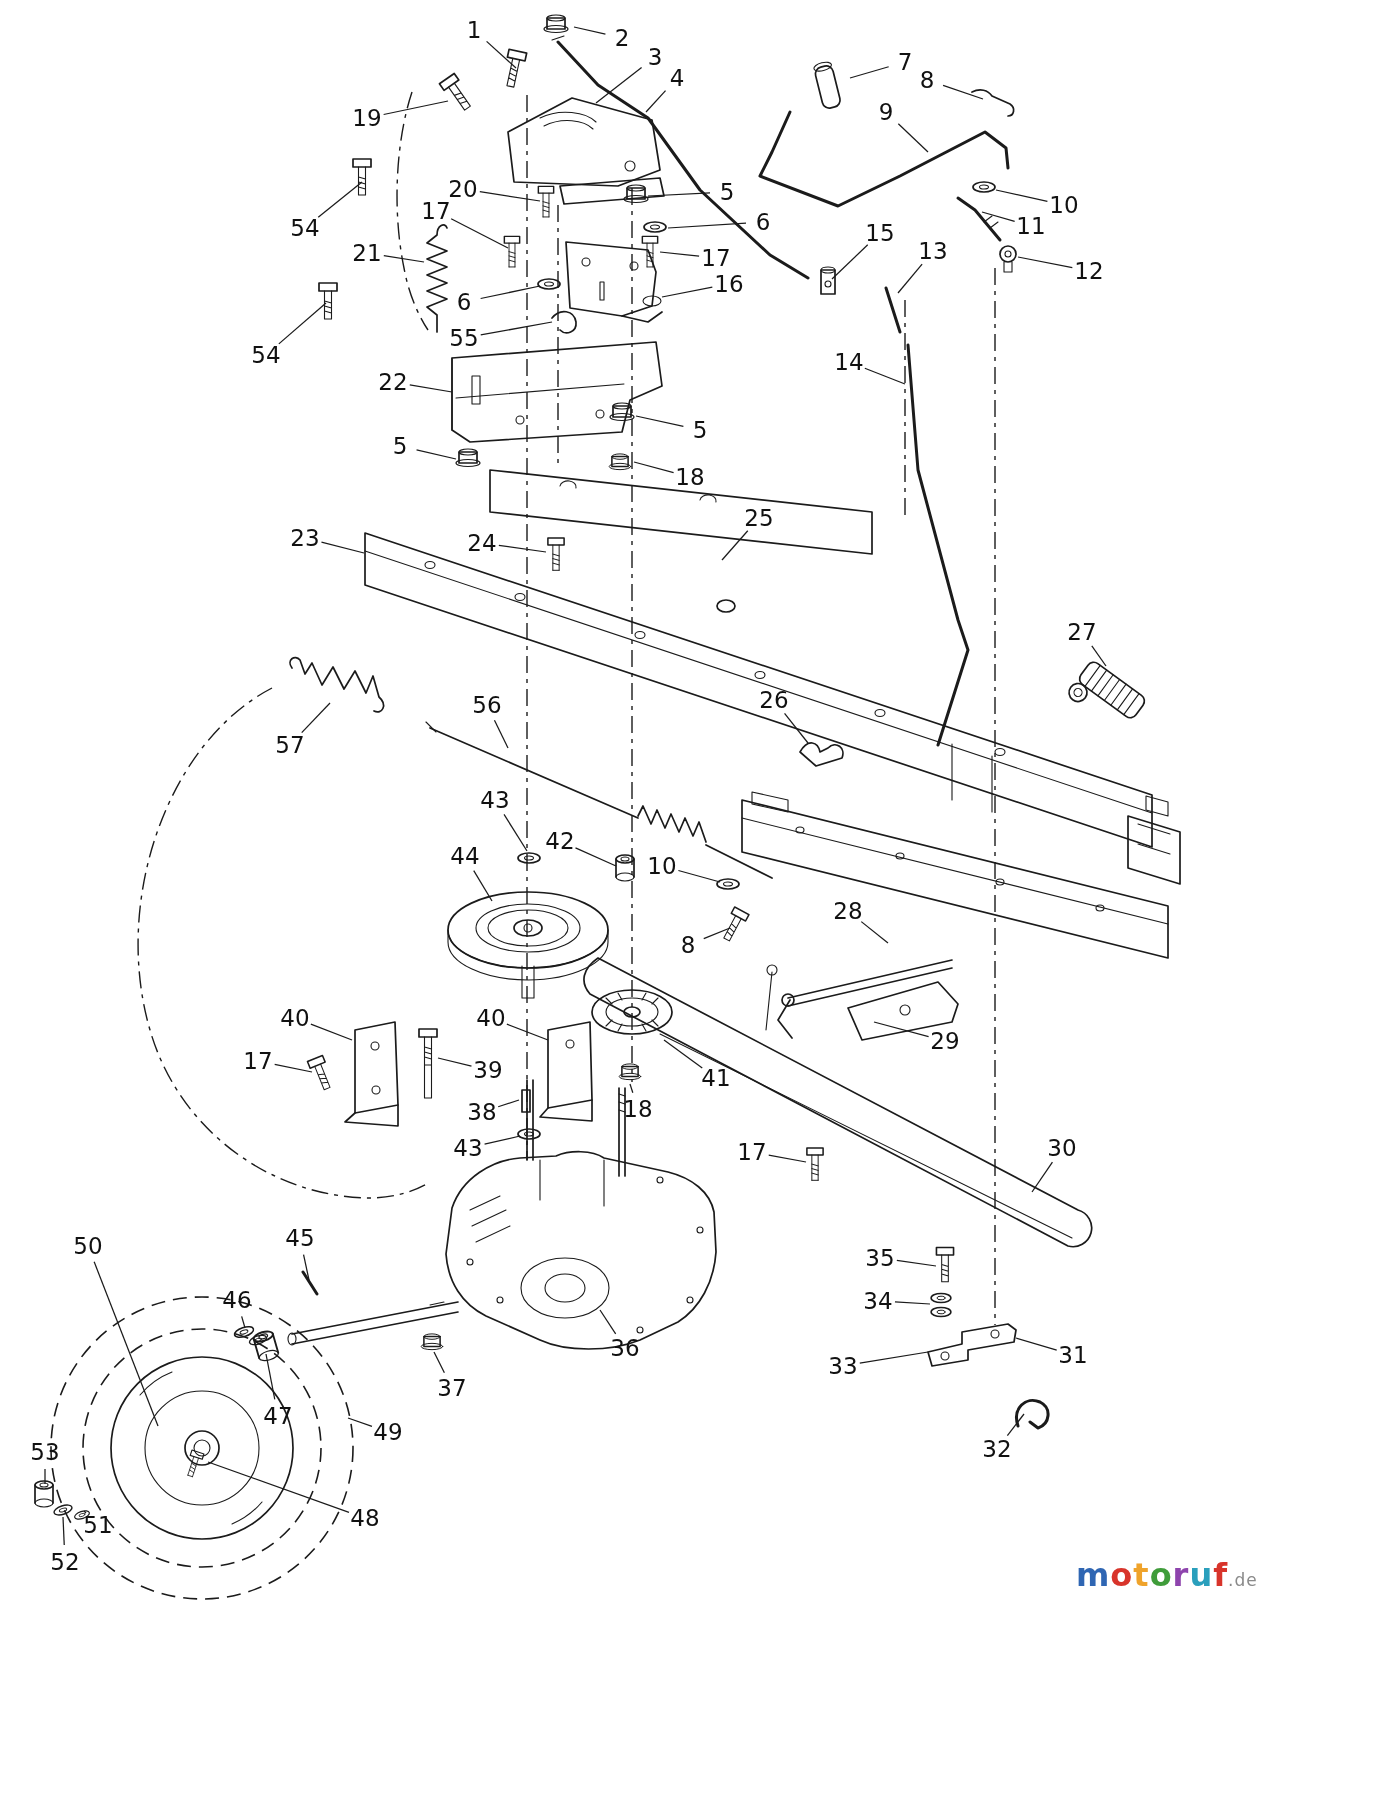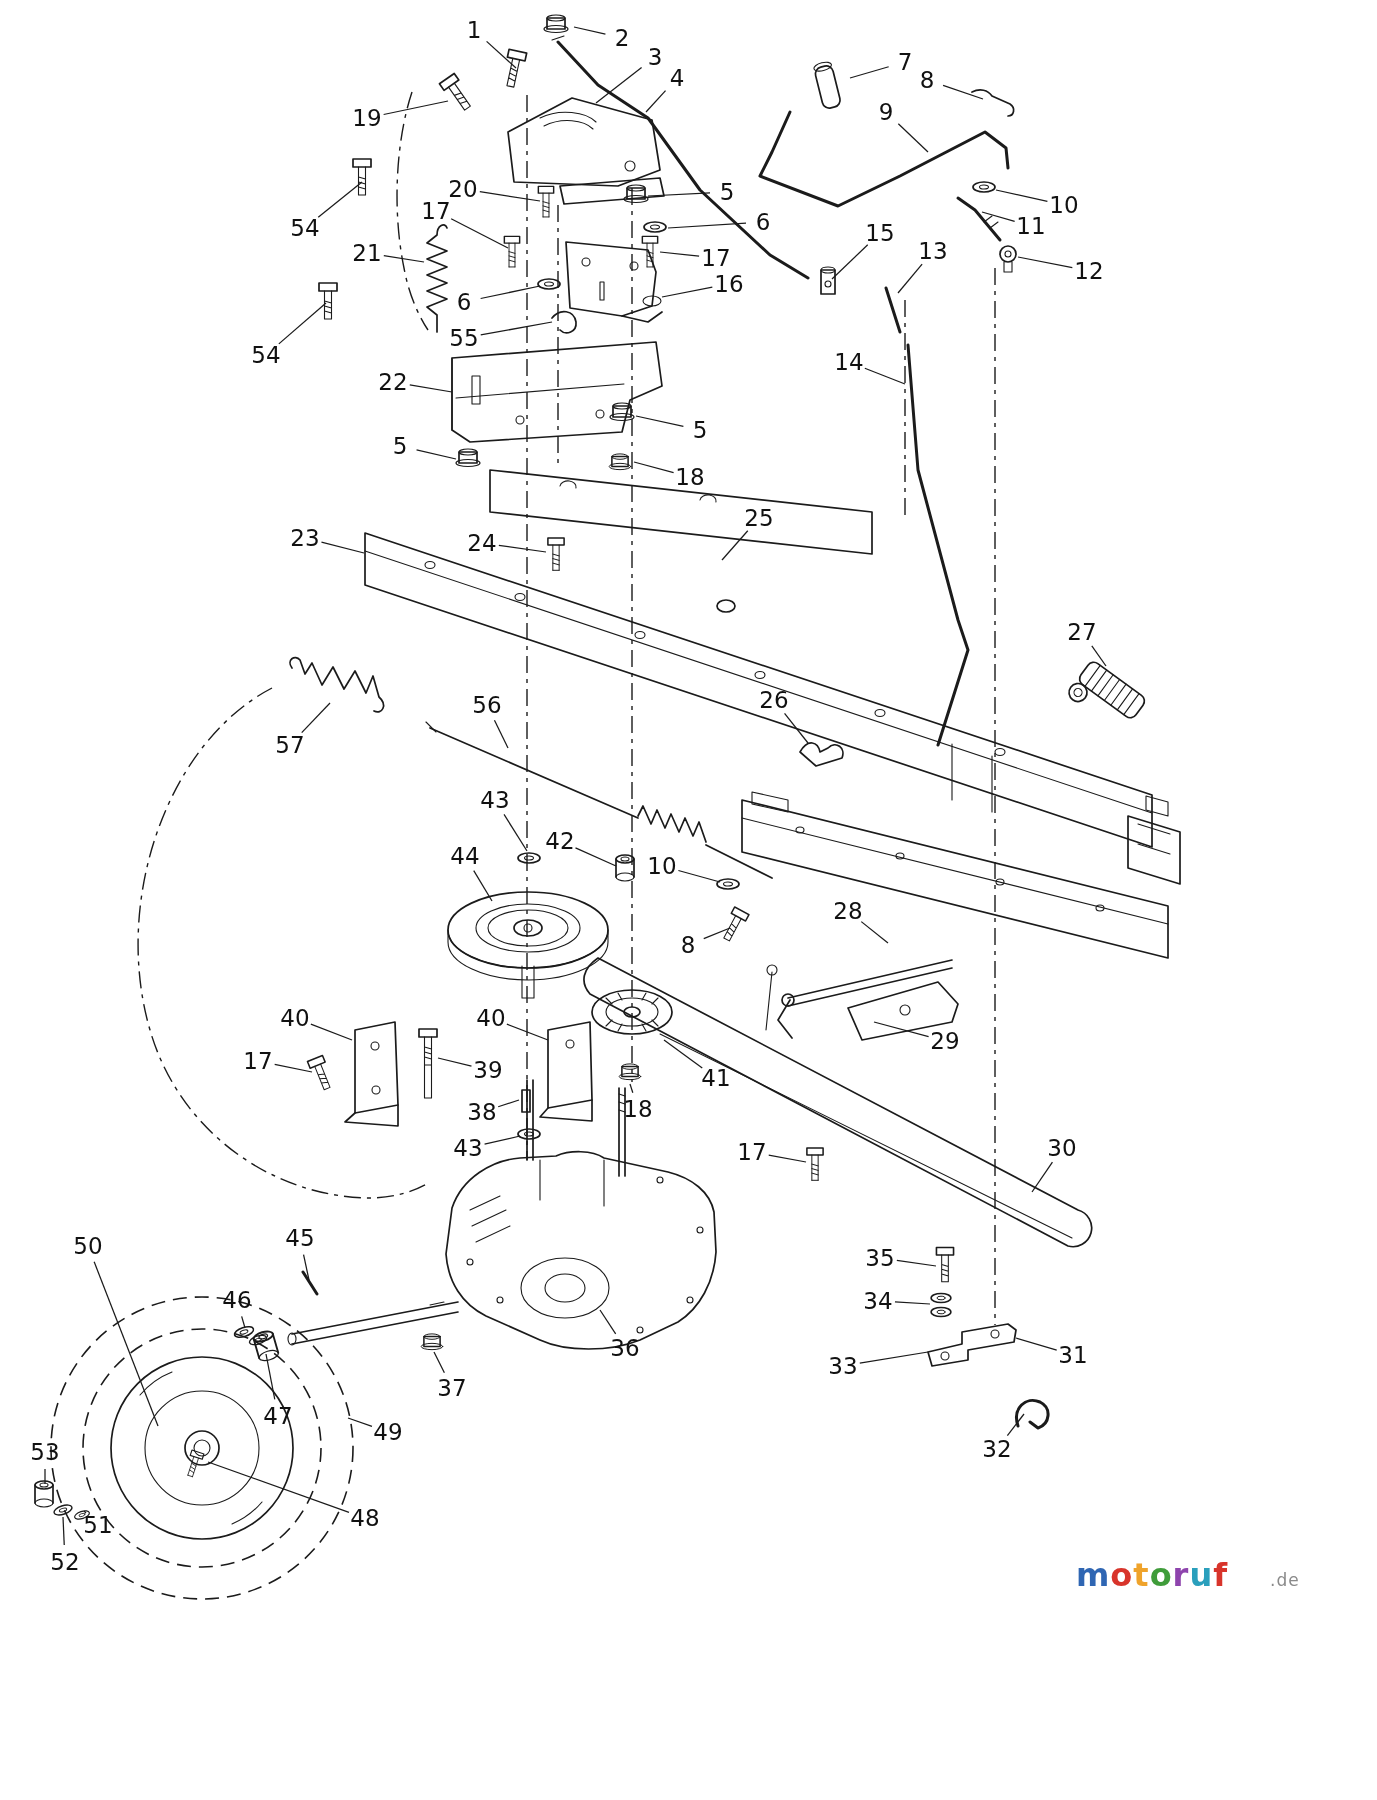--- a/index.html
+++ b/index.html
@@ -9,21 +9,21 @@
   .art{stroke:#1b1b1b;fill:none;stroke-width:1.7;stroke-linecap:round;stroke-linejoin:round;}
   .thick{stroke-width:3;}
   .thin{stroke-width:1.1;}
   .phantom{stroke:#1b1b1b;fill:none;stroke-width:1.4;stroke-dasharray:17 6 4 6;}
   .dash{stroke:#1b1b1b;fill:none;stroke-width:1.6;stroke-dasharray:14 8;}
   .leader{stroke:#1b1b1b;stroke-width:1.25;}
   .callout{font-family:"DejaVu Sans","Liberation Sans",sans-serif;font-size:23px;fill:#111;
            text-anchor:middle;}
   #watermark{position:absolute;left:1076px;top:1556px;font-weight:bold;font-size:32px;
              letter-spacing:1px;white-space:nowrap;cursor:pointer;}
-  #watermark .wm-suffix{font-size:17px;font-weight:normal;margin-left:42px;}
+  #watermark .wm-suffix{font-size:17px;font-weight:normal;}
 </style>
 </head>
 <body>
 
 <div id="stage">
 
   <svg id="diagram" viewBox="0 0 1377 1800" width="1377" height="1800">
     <defs>
       <g id="bolt">
         <path class="art" d="M-9,-9 L9,-9 L9,-1 L-9,-1 Z"></path>

